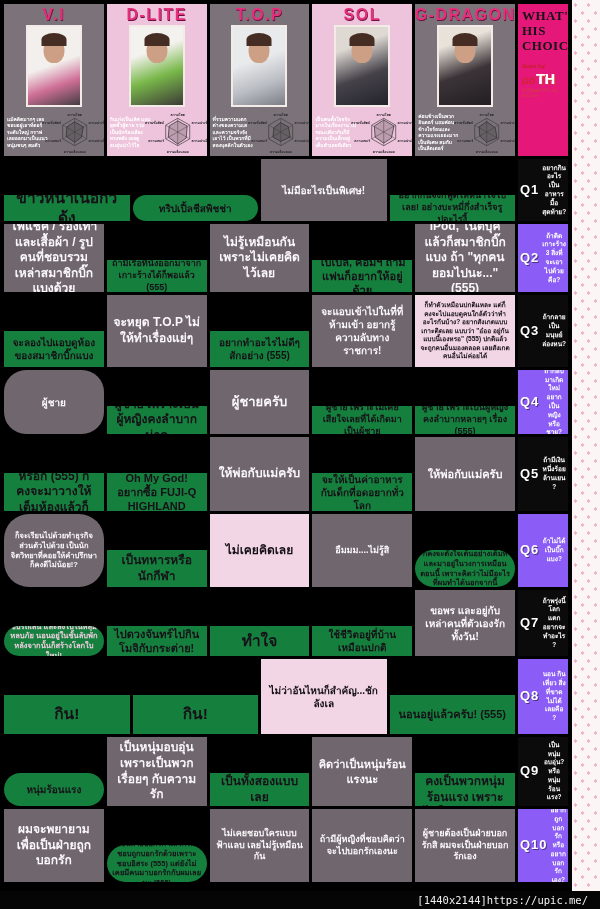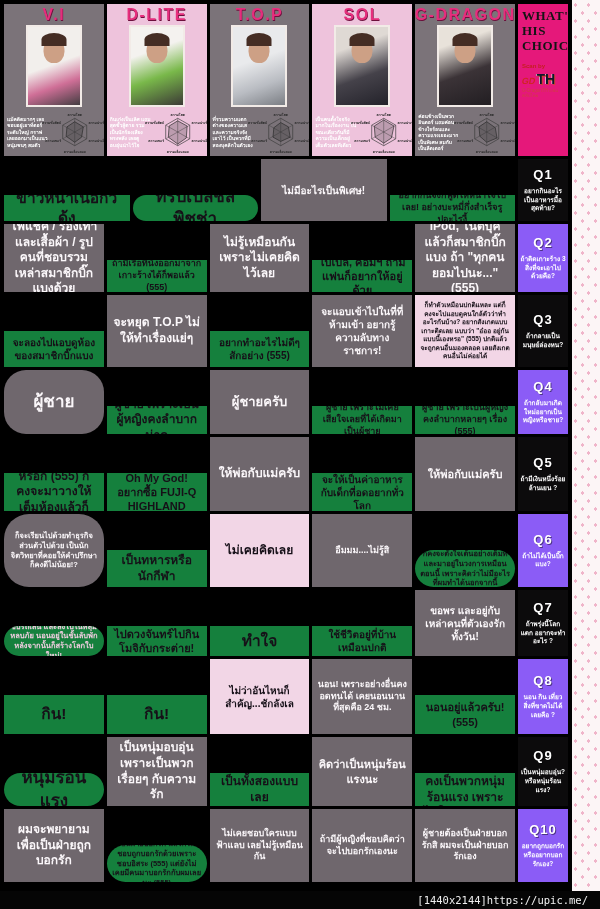--- a/index.html
+++ b/index.html
@@ -36,38 +36,38 @@
   .radar line{stroke:#3c3c3c;stroke-width:0.5;}
   .radar .val{fill:rgba(40,40,40,0.25);stroke:#2a2a2a;stroke-width:0.8;}
   .radar text{font-size:4px;fill:#2b2b2b;font-weight:700;}
   
   .qhead{flex:0 0 50px;background:#e5187a;align-items:flex-start;padding:5px 4px;}
   .wtitle{font-family:"Liberation Serif",serif;font-size:13px;font-weight:900;color:#141414;
           line-height:1.15;letter-spacing:0.5px;}
   .scanby{margin-top:9px;font-size:6px;color:#c41f1f;font-weight:700;}
   .logo{margin-top:2px;display:flex;align-items:baseline;gap:1px;}
   .lgd{color:#d02525;font-weight:900;font-size:9px;transform:skewX(-12deg);display:inline-block;}
-  .lth{color:#0f172a;font-weight:900;font-size:14px;text-shadow:1px 1px 0 #c43,-0.5px -0.5px 0 #fff;}
+  .lth{color:#ffffff;font-weight:900;font-size:14px;text-shadow:1px 1px 0 #c43,-0.5px -0.5px 0 #fff;}
   .logocap{font-size:4.5px;color:#d04040;margin-top:1px;line-height:1.25;}
   
   .cell{flex:1;display:flex;align-items:center;justify-content:center;text-align:center;
         padding:3px 5px;box-sizing:border-box;line-height:1.3;font-weight:700;overflow:hidden;}
-  .qcell{flex:0 0 50px;flex-direction:column;justify-content:center;gap:3px;padding:3px 2px;}
+  .qcell{flex:0 0 50px;flex-direction:row;justify-content:center;gap:3px;padding:3px 2px;}
   .qnum{font-size:13px;font-weight:800;letter-spacing:1px;color:#fff;
         text-shadow:1px 1px 0 rgba(0,0,0,0.45);}
   .qlabel{font-size:6.5px;line-height:1.35;color:#fff;font-weight:700;}
   .c-p{background:#15803d;color:#161018;margin-top:36px;}
   .c-l{background:#f2d6e6;color:#161018;}
   .c-d{background:#6f676d;color:#fbf7fa;}
   .c-k{background:#0c0b0c;}
   .c-m{background:#8b5cf6;}
   .t-pink{color:#f4cfe3;}
   .s6{font-size:6.5px;} .s7{font-size:7.5px;border-radius:25px;} .s8{font-size:12px;} .s9{font-size:9px;}
   .s10{font-size:10px;} .s11{font-size:11px;} .s12{font-size:12px;} .s13{font-size:13px;}
-  .s14{font-size:17px;border-radius:22px;} .s15{font-size:15.5px;}
+  .s14{font-size:10px;border-radius:22px;} .s15{font-size:15.5px;}
   
   .credit{position:absolute;left:0;bottom:0;width:600px;height:18px;background:#050505;z-index:5;
           display:flex;align-items:center;justify-content:flex-end;padding-right:12px;
           box-sizing:border-box;font-family:"DejaVu Sans Mono",monospace;font-size:10.5px;color:#f0f0f0;}
 </style>
 </head>
 <body>
 
 <div class="dots"></div>
 
@@ -273,21 +273,20 @@
     <div class="cell qcell c-k">
       <div class="qnum">Q7</div>
       <div class="qlabel">ถ้าพรุ่งนี้โลกแตก อยากจะทำอะไร ?</div>
     </div>
   </div>
 
   <div class="row" style="height:75px">
     <div class="cell c-p s15">กิน!</div>
     <div class="cell c-p s15">กิน!</div>
     <div class="cell c-l s10">ไม่ว่าอันไหนก็สำคัญ...ชักลังเล</div>
-    <div class="cell c-d s9">นอน! เพราะอย่างอื่นคงอดทนได้ เคยนอนนานที่สุดคือ 24 ชม.</div>
     <div class="cell c-p s11">นอนอยู่แล้วครับ! (555)</div>
     <div class="cell qcell c-m">
       <div class="qnum">Q8</div>
       <div class="qlabel">นอน กิน เที่ยว สิ่งที่ขาดไม่ได้เลยคือ ?</div>
     </div>
   </div>
 
   <div class="row" style="height:69px">
     <div class="cell c-p s14">หนุ่มร้อนแรง</div>
     <div class="cell c-d s8">เป็นหนุ่มอบอุ่นเพราะเป็นพวกเรื่อยๆ กับความรัก</div>

